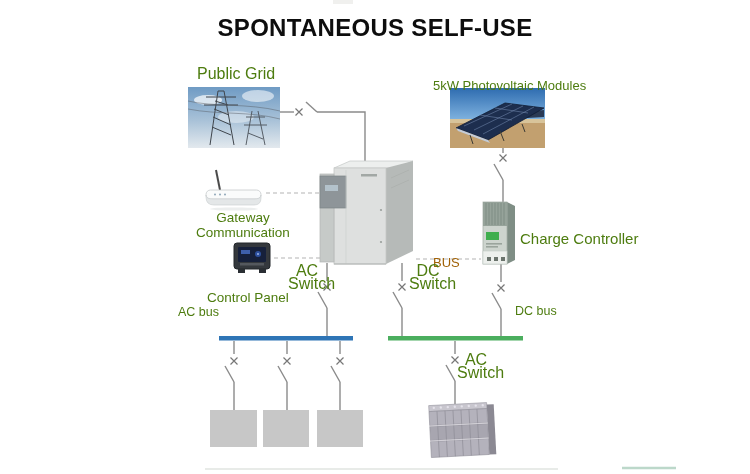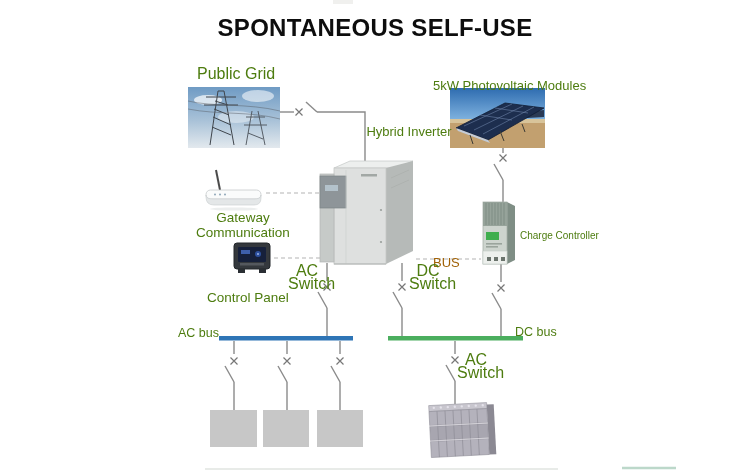--- a/index.html
+++ b/index.html
@@ -8,21 +8,21 @@
     font-family:"Liberation Sans","DejaVu Sans",sans-serif;color:#1f1f1f;
   }
   .abs{position:absolute;}
   #title{
     left:0;right:0;top:14px;text-align:center;
     font-size:24px;font-weight:700;letter-spacing:.3px;color:#0d0d0d;
   }
   .lbl{position:absolute;white-space:nowrap;color:#4d7c0f;}
   .lbl-16{font-size:16px;}
   .lbl-13{font-size:13px;margin-top:12px;}
-  .lbl-12{font-size:12px;margin-top:21px;}
+  .lbl-12{font-size:12px;}
   .twoline{text-align:center;white-space:normal;}
   .twoline span{display:block;}
   .sw-lbl{font-size:16px;line-height:13px;text-align:center;}
   svg{display:block;}
   #wires{left:0;top:0;z-index:1;}
   .photo{position:absolute;z-index:2;}
   .textlayer{z-index:3;}
 </style>
 </head>
 <body>
@@ -250,31 +250,30 @@
 
   <div class="abs textlayer" style="left:0;top:0;width:750px;height:474px;pointer-events:none">
 
     <div id="title" class="abs">SPONTANEOUS SELF-USE</div>
 
     <div class="lbl lbl-16" style="left:197px;top:65px">Public Grid</div>
 
     <div class="lbl lbl-13" style="left:433px;top:66px">5kW Photovoltaic Modules</div>
 
     <div class="lbl twoline" style="left:359px;top:124px;width:100px;font-size:13px;line-height:15px">
-      <span>Hybrid Inverter</span>
     </div>
 
     <div class="lbl twoline" style="left:195px;top:210px;width:96px;font-size:13.5px;line-height:15px">
       <span>Gateway</span>
       <span>Communication</span>
     </div>
 
     <div class="lbl lbl-13" style="left:207px;top:278px;font-size:13.5px">Control Panel</div>
 
-    <div class="lbl" style="left:520px;top:230px;font-size:10px">Charge Controller</div>
+    <div class="lbl" style="left:520px;top:230px;font-size:15px">Charge Controller</div>
 
     <div class="lbl lbl-13" style="left:433px;top:243px;color:#a16207">BUS</div>
 
     <div class="lbl sw-lbl" style="left:288px;top:264px;width:38px">
       <span style="display:block">AC</span>
       <span style="display:block">Switch</span>
     </div>
 
     <div class="lbl sw-lbl" style="left:409px;top:264px;width:38px">
       <span style="display:block">DC</span>

